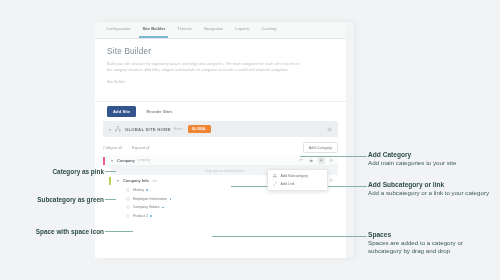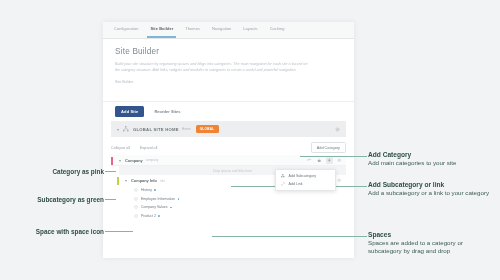--- a/index.html
+++ b/index.html
@@ -6,21 +6,21 @@
   body{
     width:500px;height:280px;overflow:hidden;
     background:#f2f3f4;
     font-family:"Liberation Sans", sans-serif;
     -webkit-font-smoothing:antialiased;
   }
   .stage{position:relative;width:500px;height:280px;}
 
   
   .app{
-    position:absolute;left:103px;top:22px;width:251px;height:236px;
+    position:absolute;left:95px;top:22px;width:251px;height:236px;
     background:#ffffff;
   }
   .app-shadow{
     position:absolute;left:103px;top:22px;width:251px;height:236px;
     box-shadow:0 0 6px rgba(0,0,0,0.07);
   }
 
   
   .tabbar{
     position:absolute;left:0;top:0;width:251px;height:17px;

